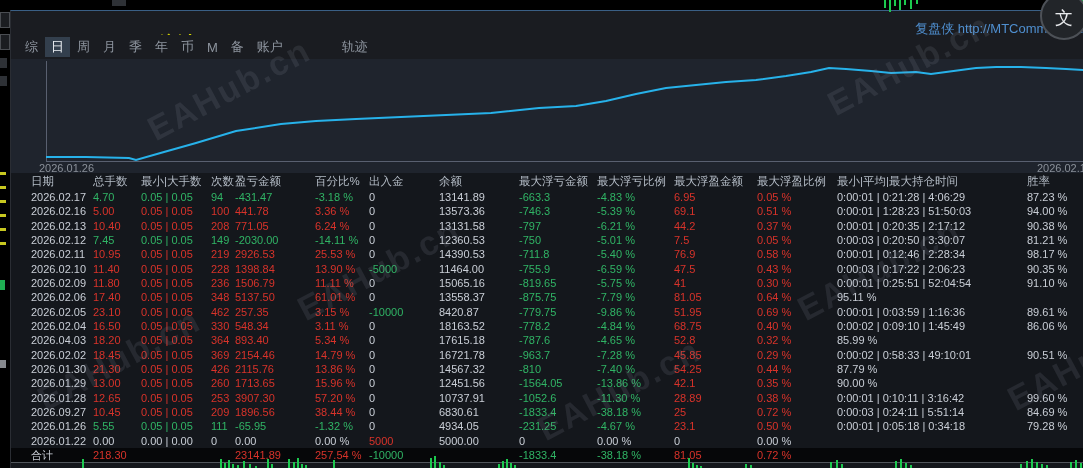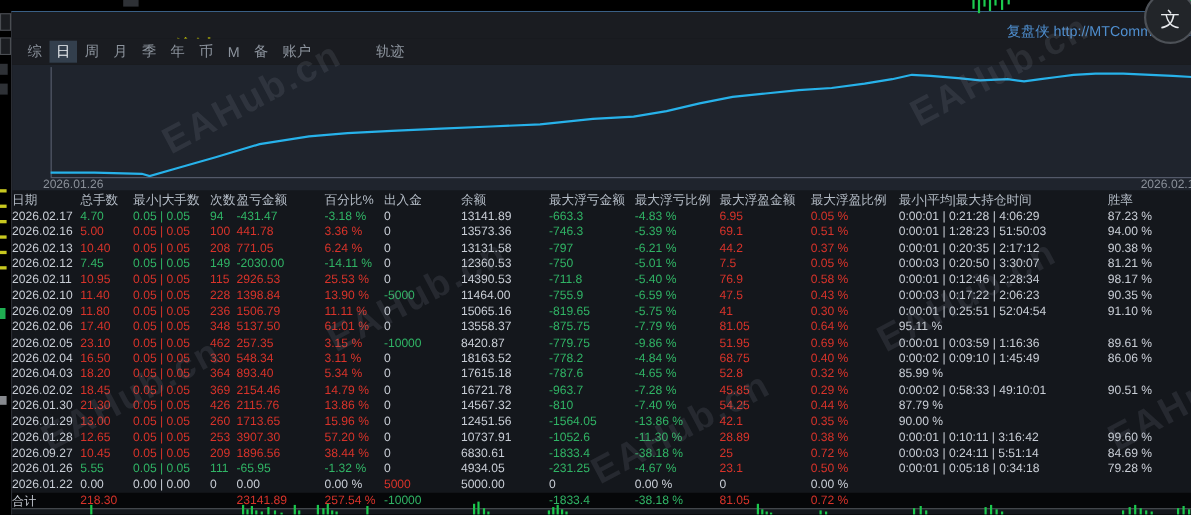--- a/index.html
+++ b/index.html
@@ -15,21 +15,21 @@
   .tab.sel{background:#333f4d;color:#eef1f5;}
   .tab-trail{margin-left:46px;}
   .chart{position:absolute;left:0;top:48px;width:1073px;height:114px;background:#1f242d;}
   .chart svg{position:absolute;left:35px;top:2px;width:1038px;height:100px;overflow:visible;}
   .axis-v{position:absolute;left:35px;top:2px;width:1px;height:100px;background:#596070;}
   .axis-h{position:absolute;left:35px;top:102px;width:1038px;height:1px;background:#596070;}
   .xlabel{position:absolute;top:103px;color:#8a9099;font-size:11px;white-space:nowrap;}
   .xlabel.l{left:28px;} .xlabel.r{right:-8px;}
   .table{position:absolute;left:0;top:162px;width:1073px;}
   .grid{display:grid;grid-template-columns:62px 48px 70px 24px 80px 54px 70px 80px 78px 77px 83px 80px 190px 1fr;
-        white-space:nowrap;align-items:center;}
+        padding-left:20px;white-space:nowrap;align-items:center;}
   .thead{height:17px;color:#b4bcc6;font-size:11.5px;}
   .thead span{overflow:hidden;}
   .t-row{height:14.33px;font-size:11px;}
   .t-row.total{height:14px;background:#060709;border-bottom:1px solid #51565c;}
   .red{color:var(--red,#d8332a);} .green{color:var(--green,#30b465);} .neutral{color:#c9ced6;}
   .wm{position:absolute;color:rgba(150,157,168,0.14);font-size:34px;font-weight:bold;
       transform:rotate(-28deg);letter-spacing:2px;pointer-events:none;z-index:5;}
   .bbar{position:absolute;bottom:0;width:2px;background:var(--bargreen,#1cc94e);}
   .tbar{position:absolute;top:0;width:2px;background:var(--bargreen,#1cc94e);}
   .frag{position:absolute;}
@@ -177,21 +177,21 @@
             <span class="green">-5.01 %</span>
             <span class="red">7.5</span>
             <span class="red">0.05 %</span>
             <span class="neutral">0:00:03 | 0:20:50 | 3:30:07</span>
             <span class="neutral">81.21 %</span>
           </div>
           <div class="grid t-row">
             <span class="neutral">2026.02.11</span>
             <span class="red">10.95</span>
             <span class="red">0.05 | 0.05</span>
-            <span class="red">115</span>
+            <span class="red">219</span>
             <span class="red">2926.53</span>
             <span class="red">25.53 %</span>
             <span class="neutral">0</span>
             <span class="neutral">14390.53</span>
             <span class="green">-711.8</span>
             <span class="green">-5.40 %</span>
             <span class="red">76.9</span>
             <span class="red">0.58 %</span>
             <span class="neutral">0:00:01 | 0:12:46 | 2:28:34</span>
             <span class="neutral">98.17 %</span>

